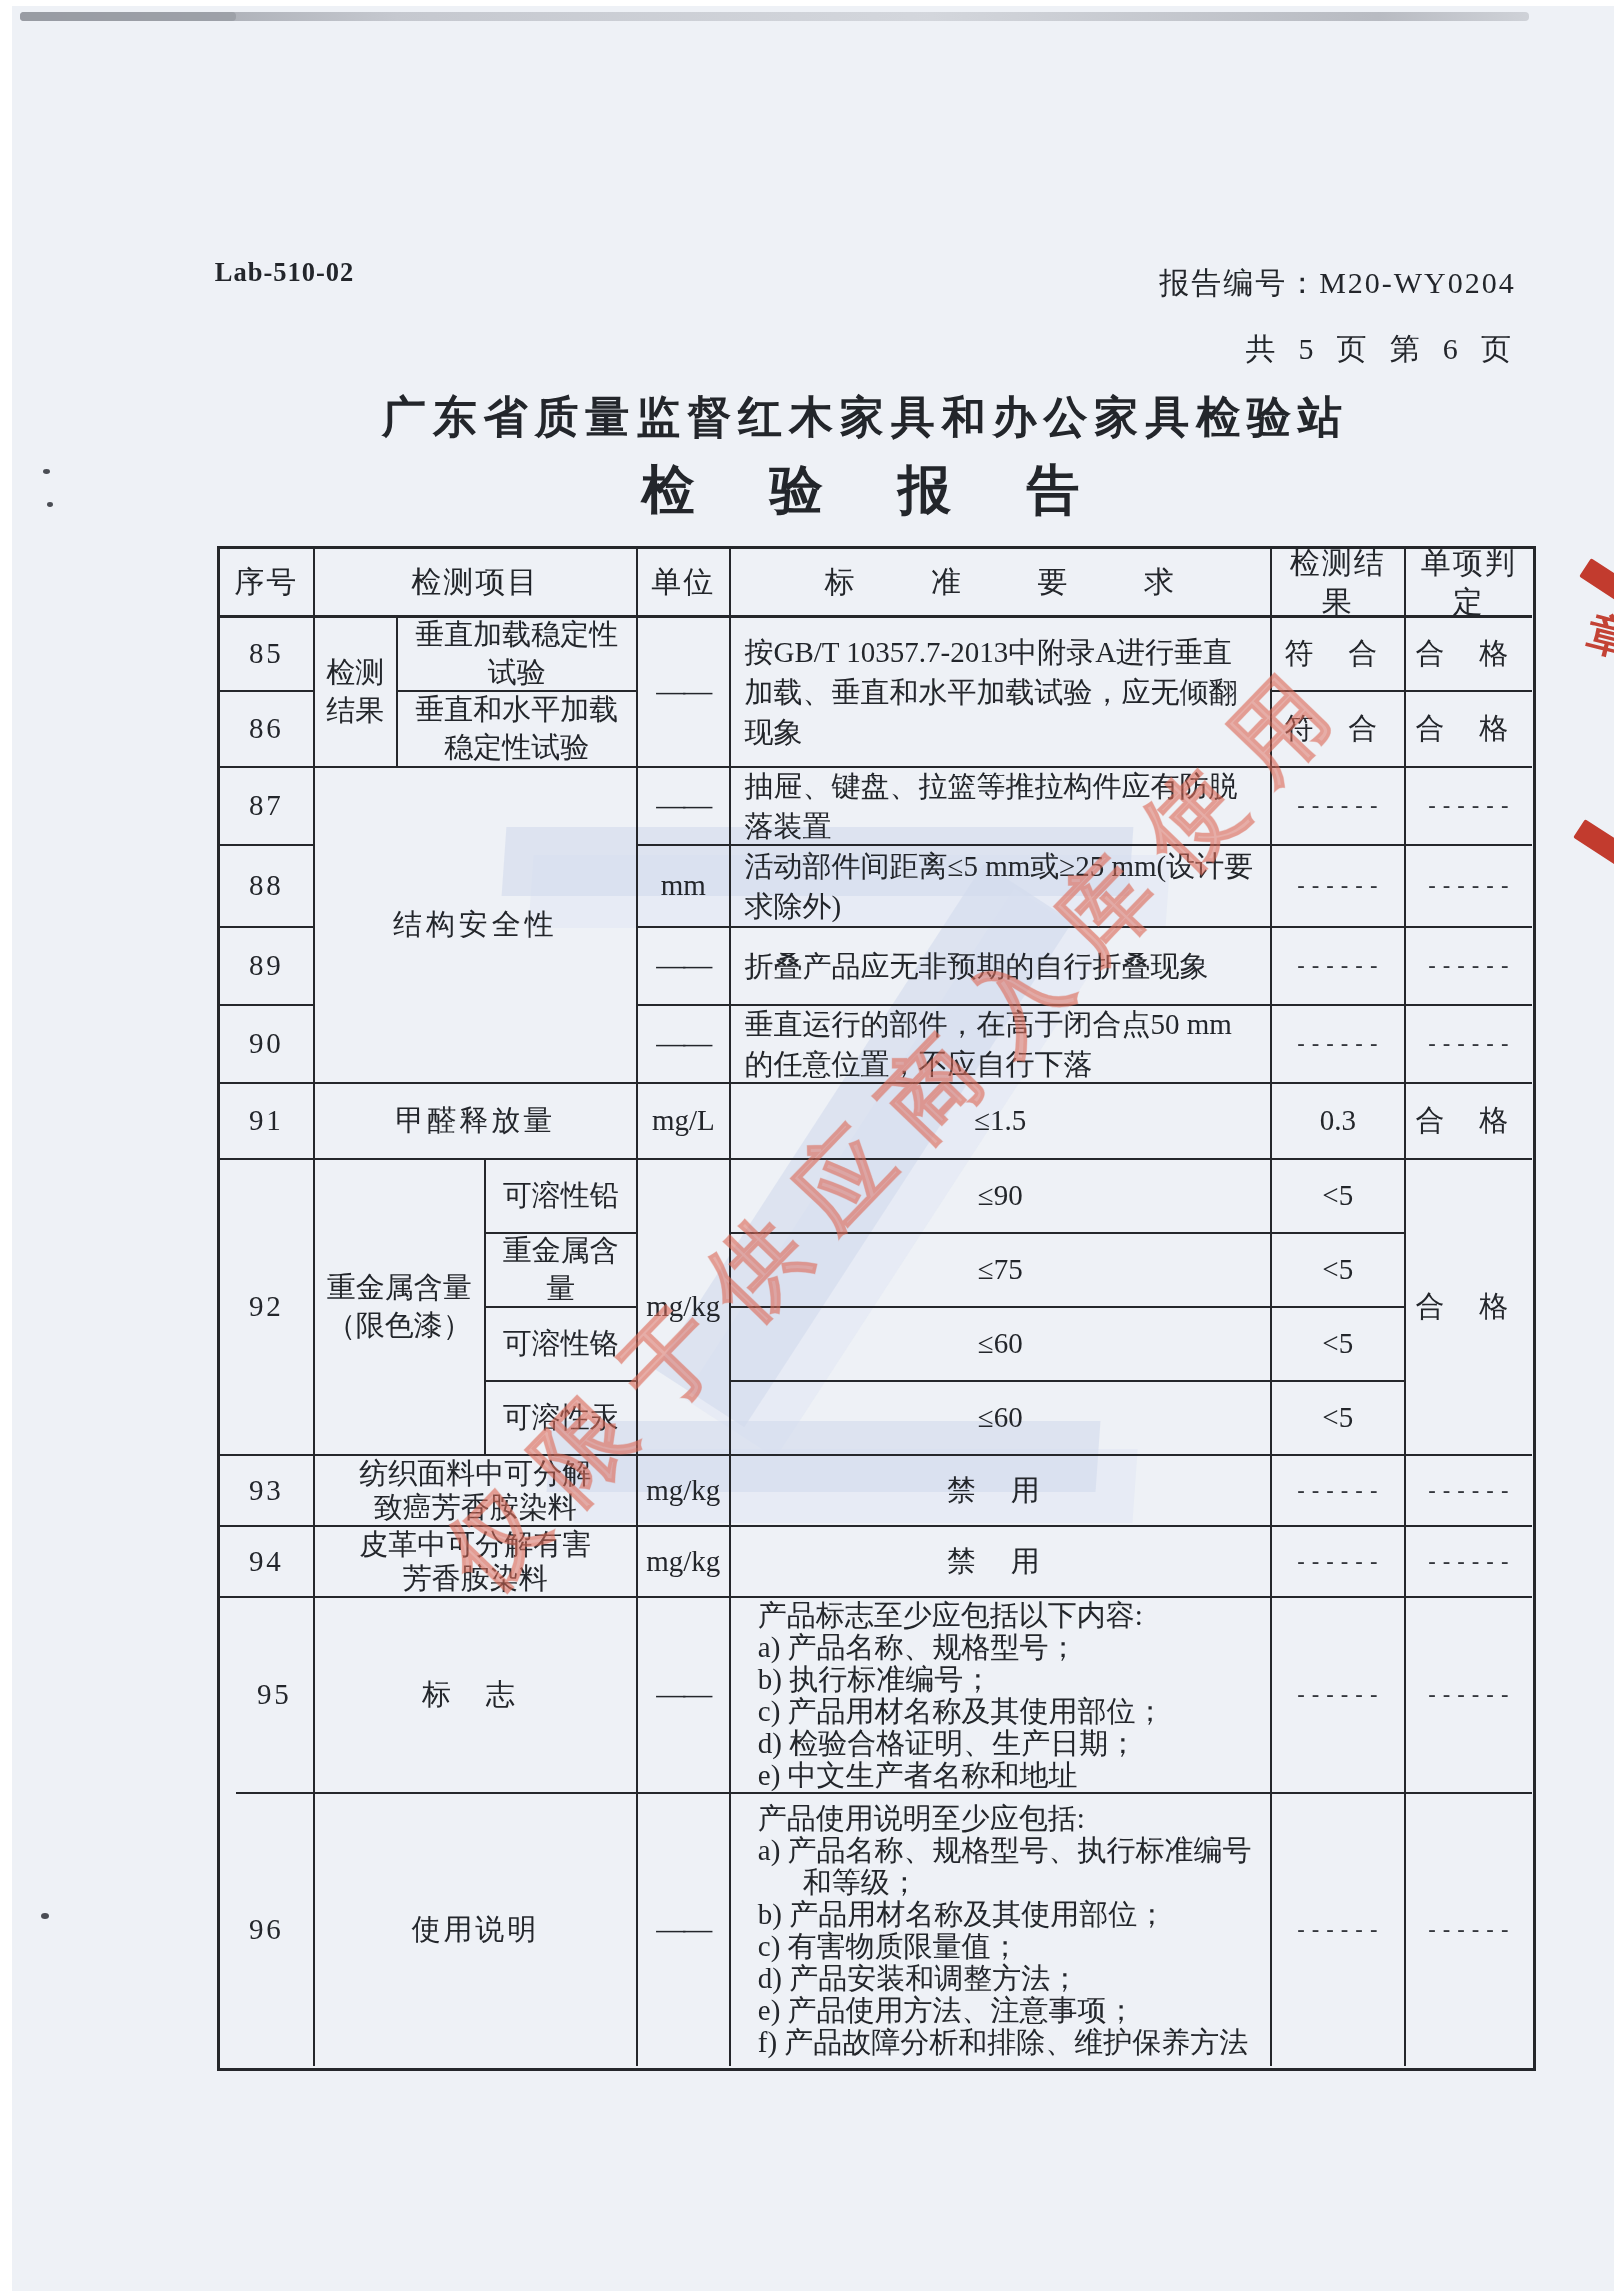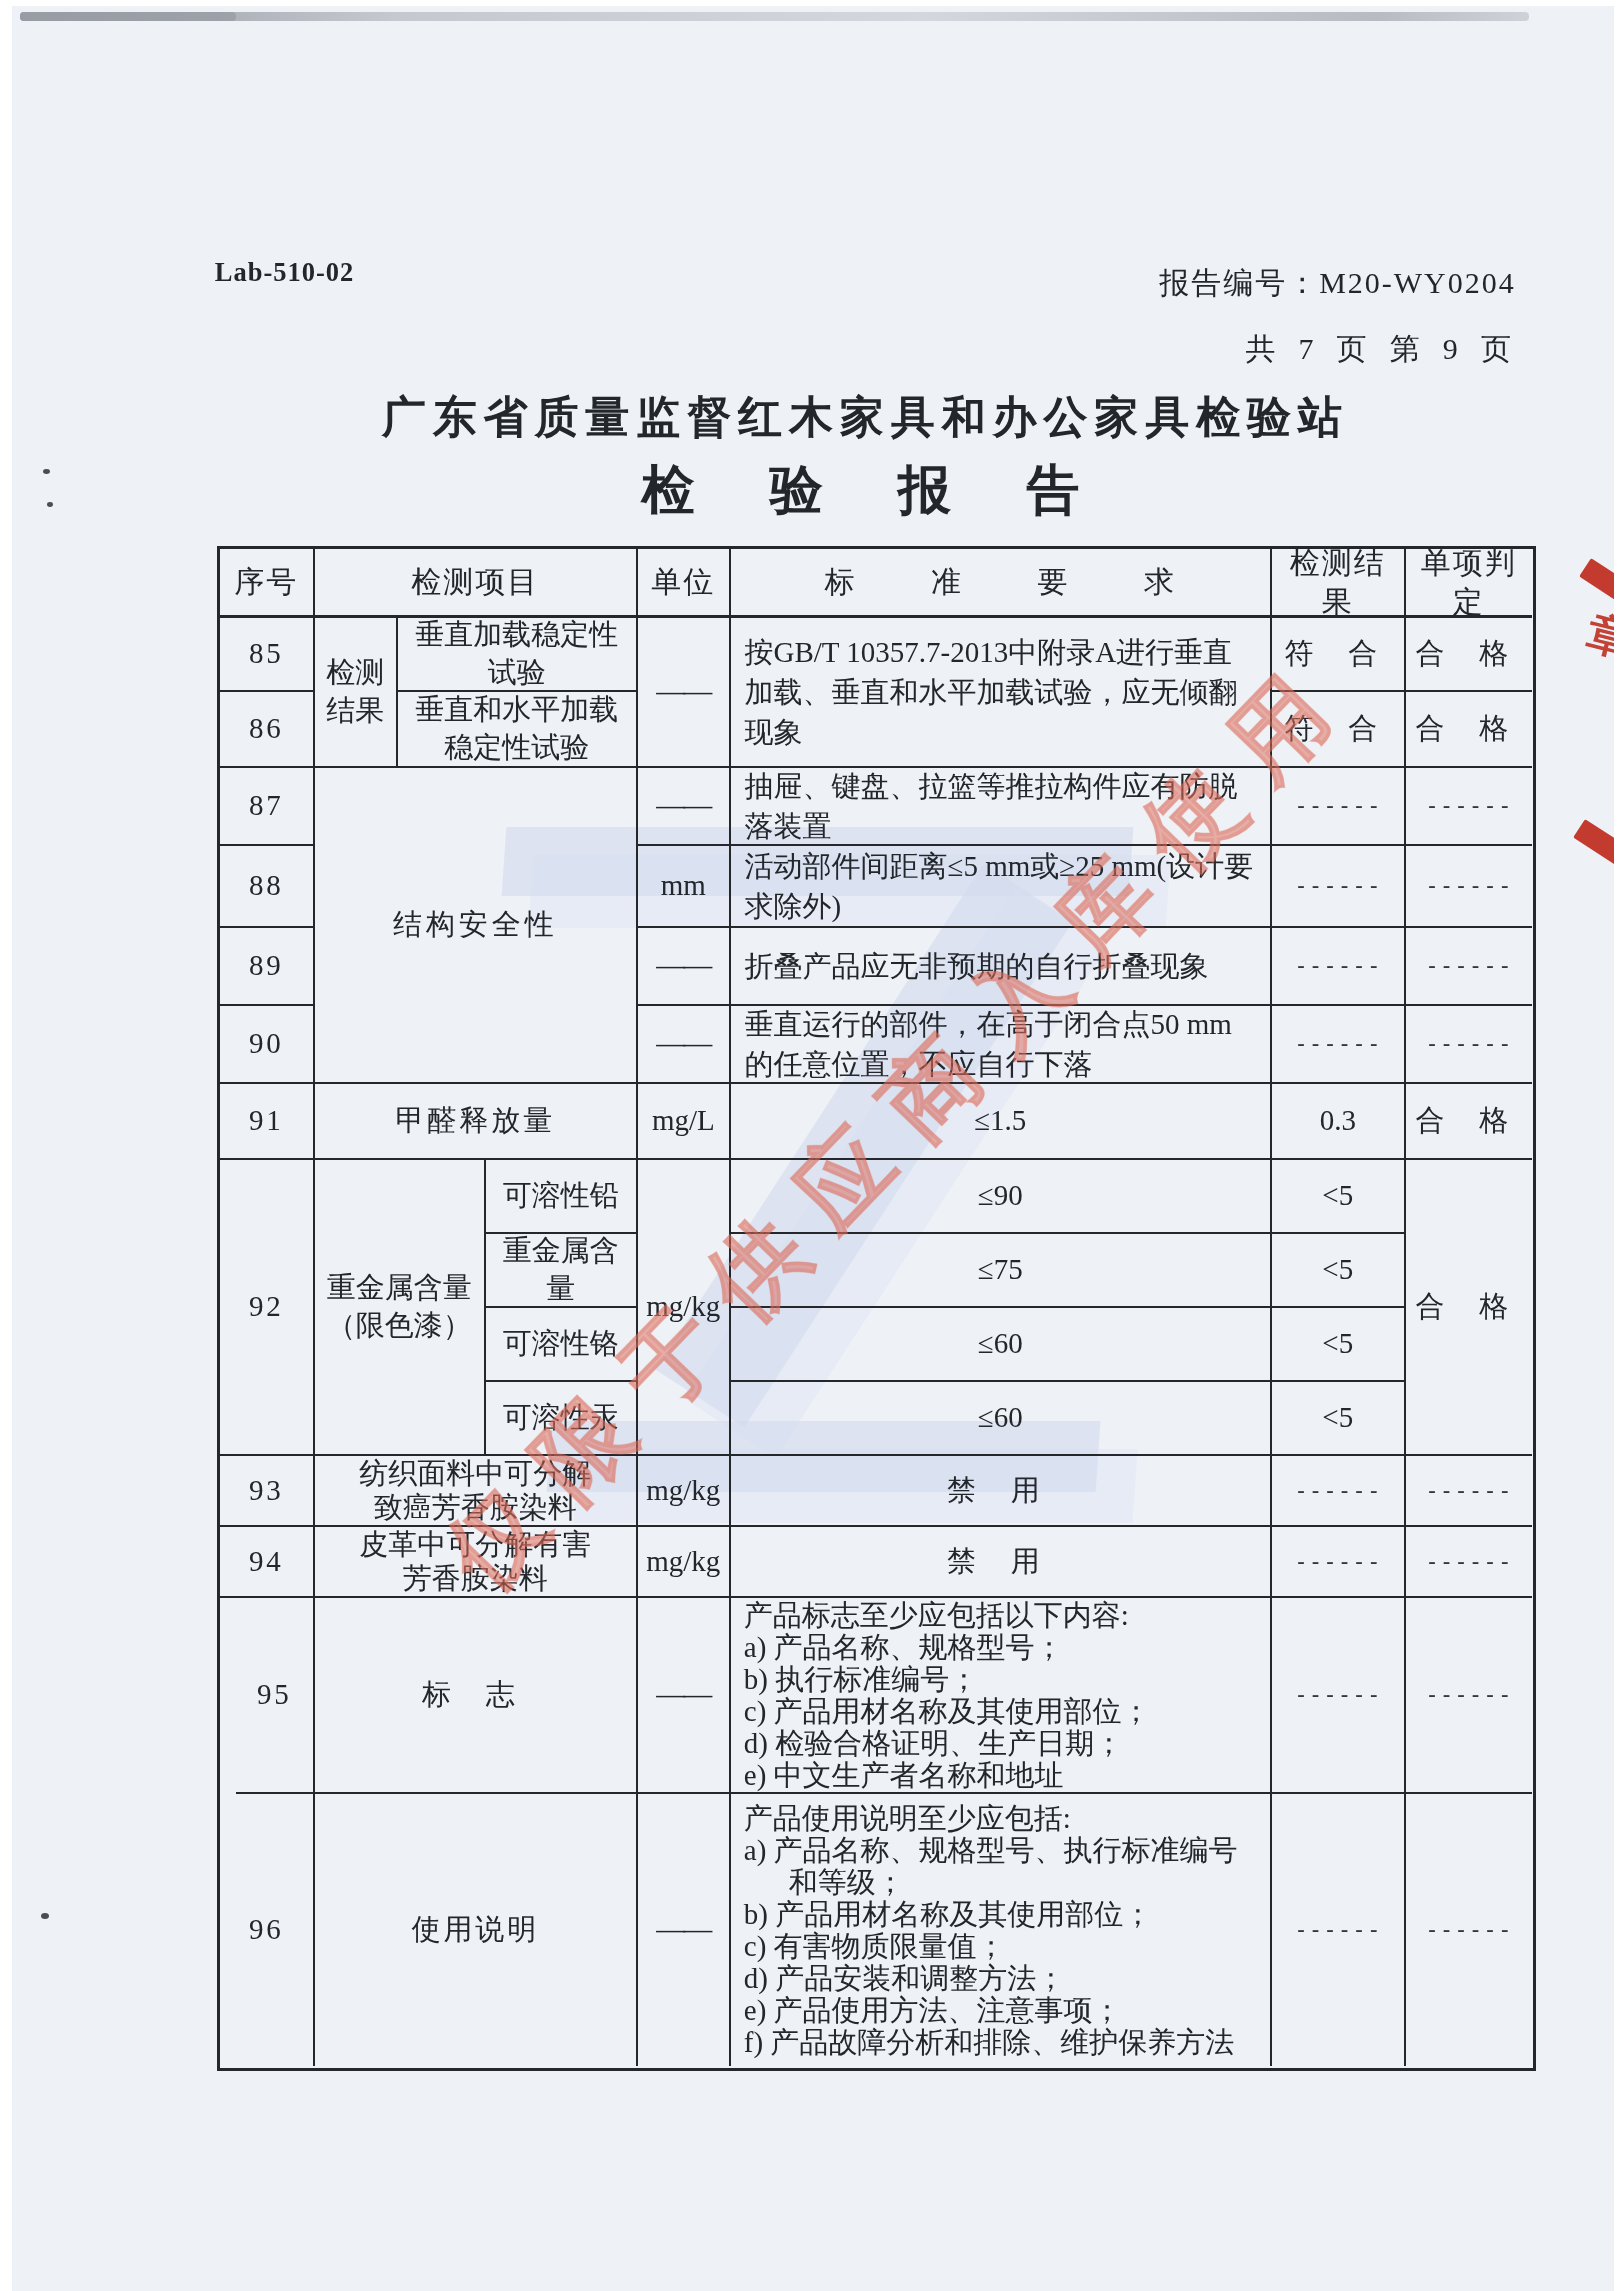--- a/index.html
+++ b/index.html
@@ -55,21 +55,21 @@
     display:flex;align-items:center;justify-content:center;text-align:center;
     box-sizing:border-box;padding:2px 3.9px;position:relative;
   }
   .edge-r{border-right:none;}
   .edge-b{border-bottom:none;}
   .head{font-size:30px;border-bottom-width:3.9px;letter-spacing:2px;}
   .std-head{word-spacing:65px;}
   .wrap-narrow{max-width:245px;}
   .wrap-240{max-width:237px;}
   .left-req{justify-content:flex-start;text-align:left;padding-left:13.7px;padding-right:9.8px;line-height:1.38;}
-  .req-list{flex-direction:column;align-items:flex-start;justify-content:center;text-align:left;padding-left:13px;}
+  .req-list{flex-direction:column;align-items:flex-start;justify-content:center;text-align:left;padding-left:27px;}
   .req-list .ln{line-height:32px;white-space:nowrap;}
   .req-list .ln-indent{padding-left:45px;}
   .dashes{font-family:"DejaVu Sans Mono","Liberation Mono",monospace;font-size:22.5px;letter-spacing:1px;color:#34373d;}
   .unit-dash{letter-spacing:-2px;}
   .sp{letter-spacing:13.7px;}
   .num{letter-spacing:2.9px;}
 
   
   .stamp{position:absolute;pointer-events:none;color:#c23b2e;}
   .stamp-bar{position:absolute;background:#c23b2e;border-radius:2px;}
@@ -94,21 +94,21 @@
   <div class="wm wm-bar" style="left:492px;top:821px;width:627px;height:69px;transform:skewX(-4deg);"></div>
   <div class="wm wm-bar-soft" style="left:828px;top:863px;width:110px;height:608px;transform:rotate(33deg);"></div>
   <div class="wm wm-bar" style="left:799px;top:838px;width:106px;height:603px;transform:rotate(33deg);"></div>
   <div class="wm wm-bar-soft" style="left:564px;top:1443px;width:559px;height:74px;transform:skewX(-4deg);"></div>
   <div class="wm wm-bar" style="left:537px;top:1415px;width:549px;height:71px;transform:skewX(-4deg);"></div>
 
   <div class="form-code">Lab-510-02</div>
   <div class="report-line">
     <span>报告编号：</span><span>M20-WY0204</span>
   </div>
-  <div class="pagination">共 7 页 第 9 页</div>
+  <div class="pagination">共 5 页 第 6 页</div>
   <div class="org-title">广东省质量监督红木家具和办公家具检验站</div>
   <div class="doc-title">检 验 报 告</div>
 
   <div class="tbl">
 
     <div class="cell head" style="grid-area:1/1/2/2;">序号</div>
     <div class="cell head" style="grid-area:1/2/2/5;">检测项目</div>
     <div class="cell head" style="grid-area:1/5/2/6;">单位</div>
     <div class="cell head std-head" style="grid-area:1/6/2/7;">标 准 要 求</div>
     <div class="cell head" style="grid-area:1/7/2/8;">检测结果</div>

